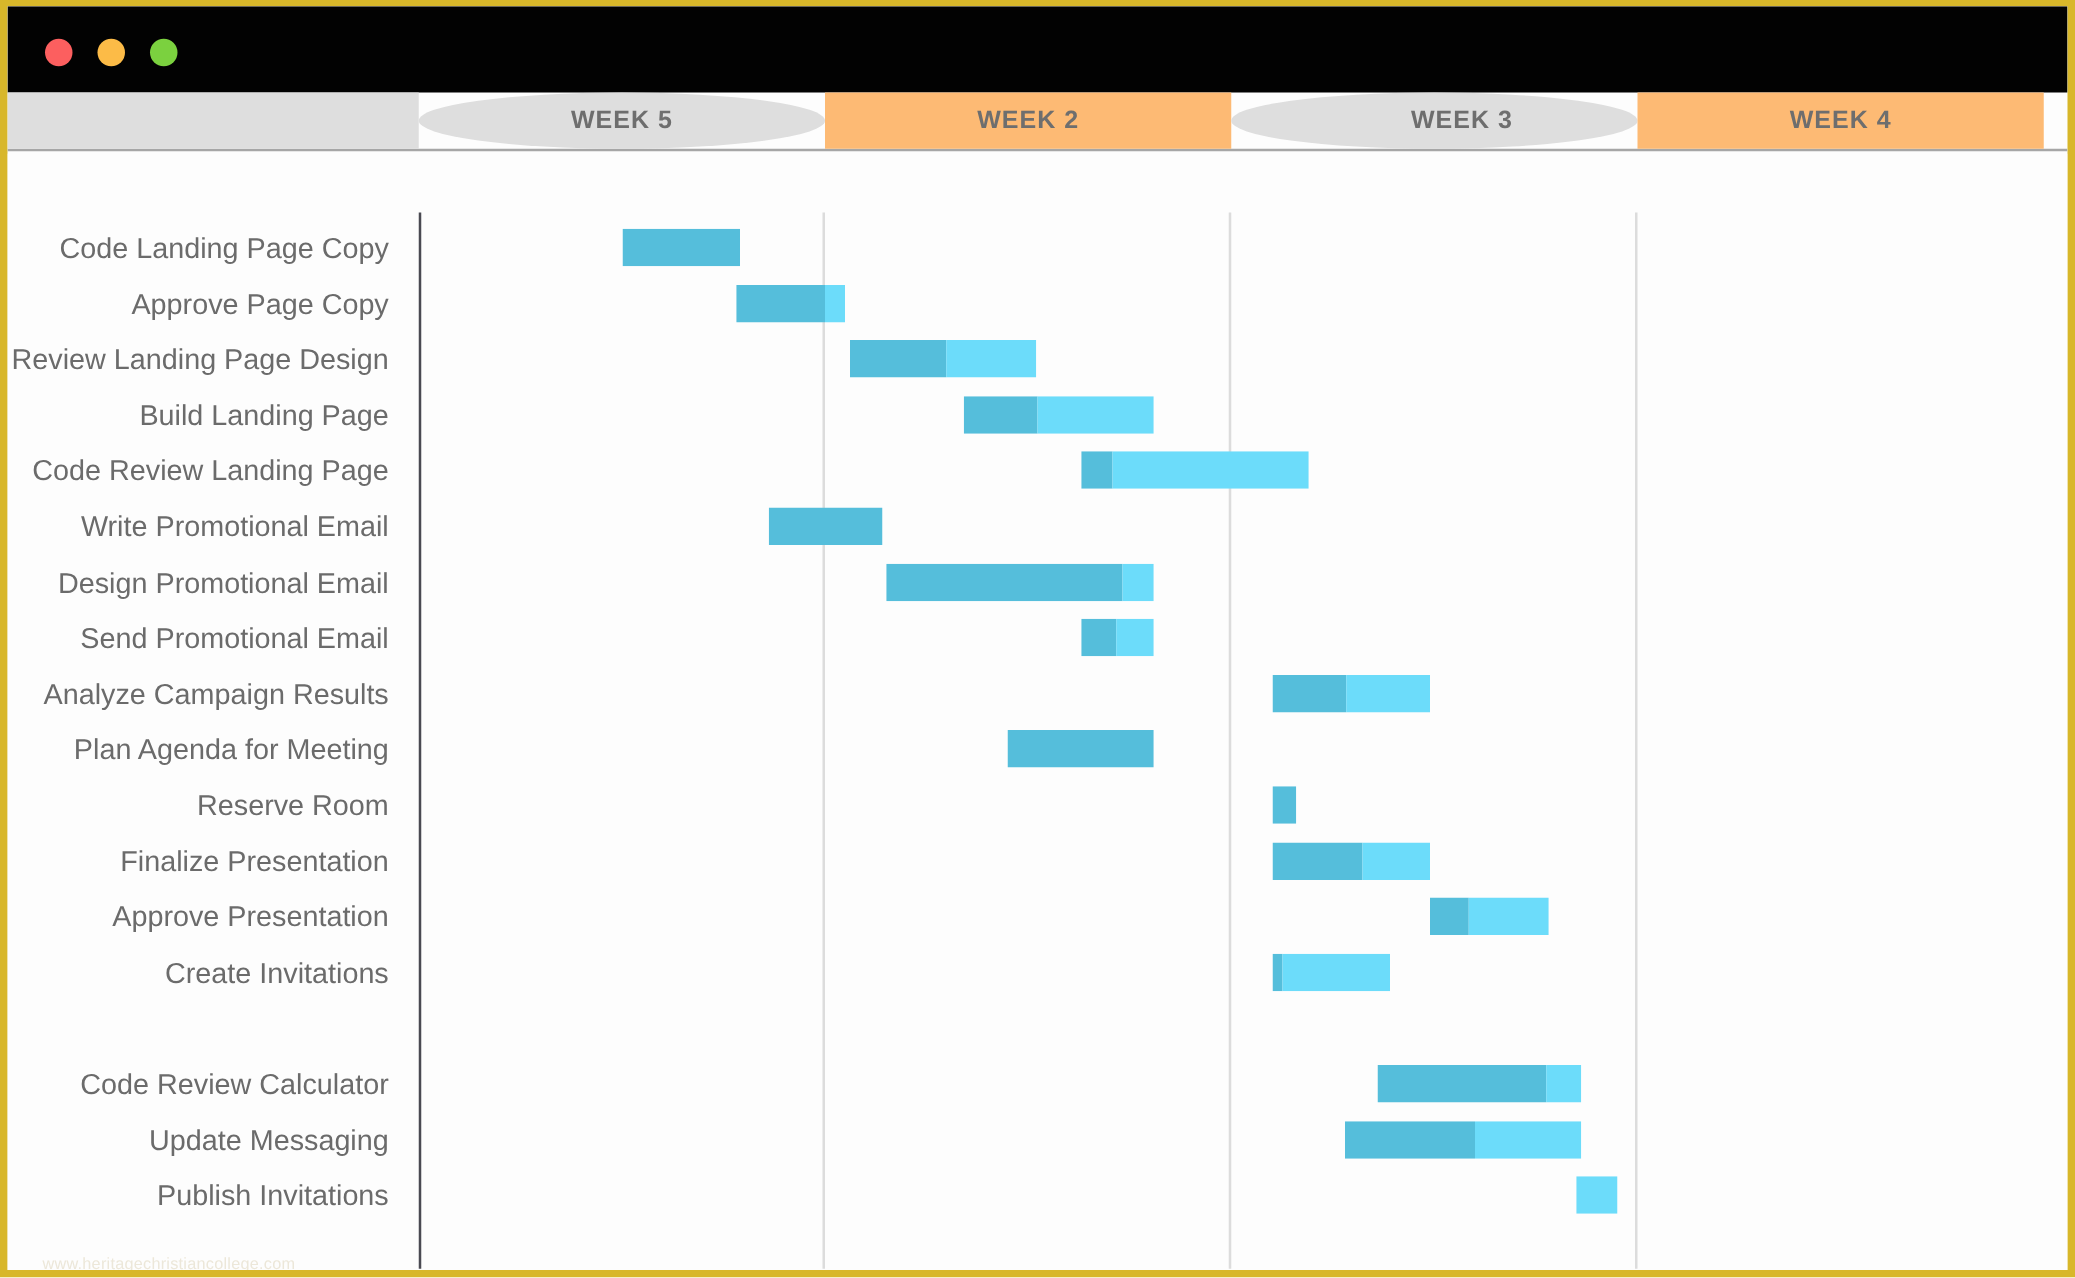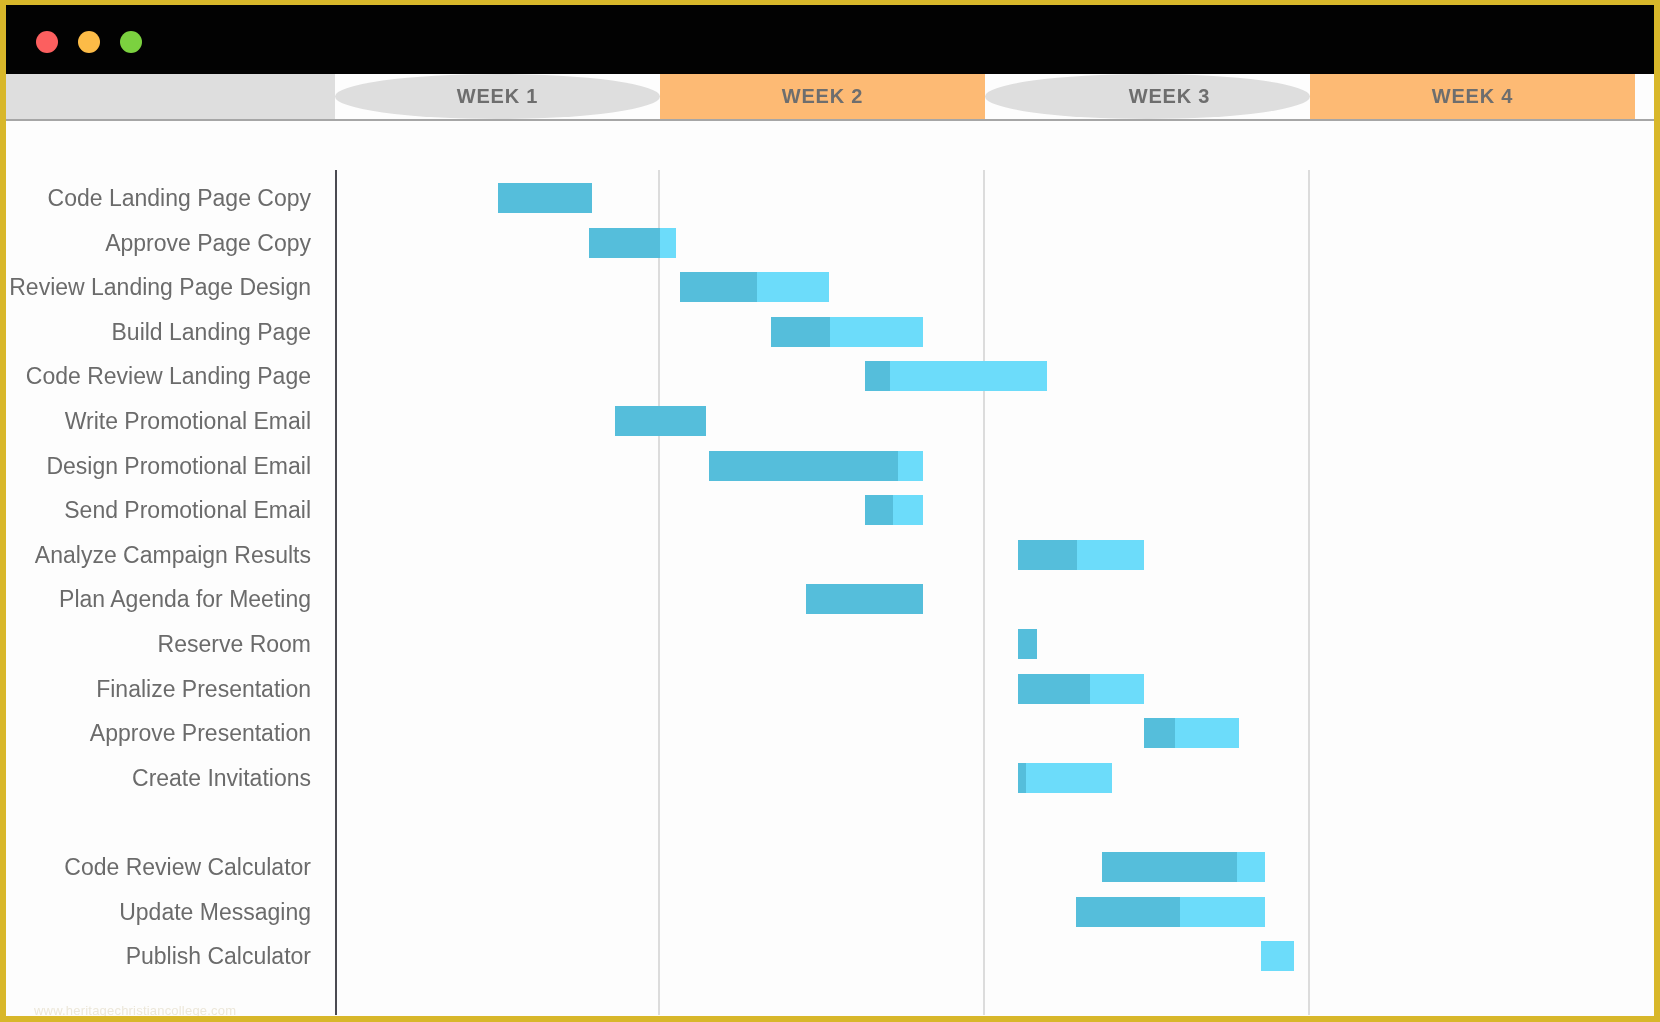--- a/index.html
+++ b/index.html
@@ -130,21 +130,21 @@
   <div class="titlebar">
     <div class="lights">
       <span class="light red"></span>
       <span class="light yellow"></span>
       <span class="light green"></span>
     </div>
   </div>
 
   <div class="weekheader" id="weekheader">
     <div class="wk-spacer"></div>
-  <div class="wk-cell light" style="flex: 0 0 325px;">WEEK 1</div>
+  <div class="wk-cell light" style="flex: 0 0 325px;">WEEK 5</div>
       <div class="wk-cell dark" style="flex: 0 0 325px;">WEEK 2</div>
       <div class="wk-cell light" style="flex: 0 0 325px; padding-left: 44px;">WEEK 3</div>
       <div class="wk-cell dark" style="flex: 0 0 325px;">WEEK 4</div>
     </div>
 
   <div class="chartbody">
     <div class="axis-line"></div>
     <div id="gridlines">
         <div class="gridline" style="left: 652px;"></div>
         <div class="gridline" style="left: 977px;"></div>
@@ -253,21 +253,21 @@
           </div>
         </div>
         <div class="row" style="top: 722px;">
           <div class="row-label">Code Review Calculator</div>
           <div class="bar" style="left: 1096px; width: 162.5px;">
             <div class="done" style="width: 134.875px;"></div>
             <div class="todo"></div>
           </div>
         </div>
         <div class="row" style="top: 811.2px;">
-          <div class="row-label">Publish Calculator</div>
+          <div class="row-label">Publish Invitations</div>
           <div class="bar" style="left: 1255.25px; width: 32.5px;">
             <div class="done" style="width: 0px;"></div>
             <div class="todo"></div>
           </div>
         </div>
       </div>
     <div class="watermark">www.heritagechristiancollege.com</div>
   </div>
 
 </div>

